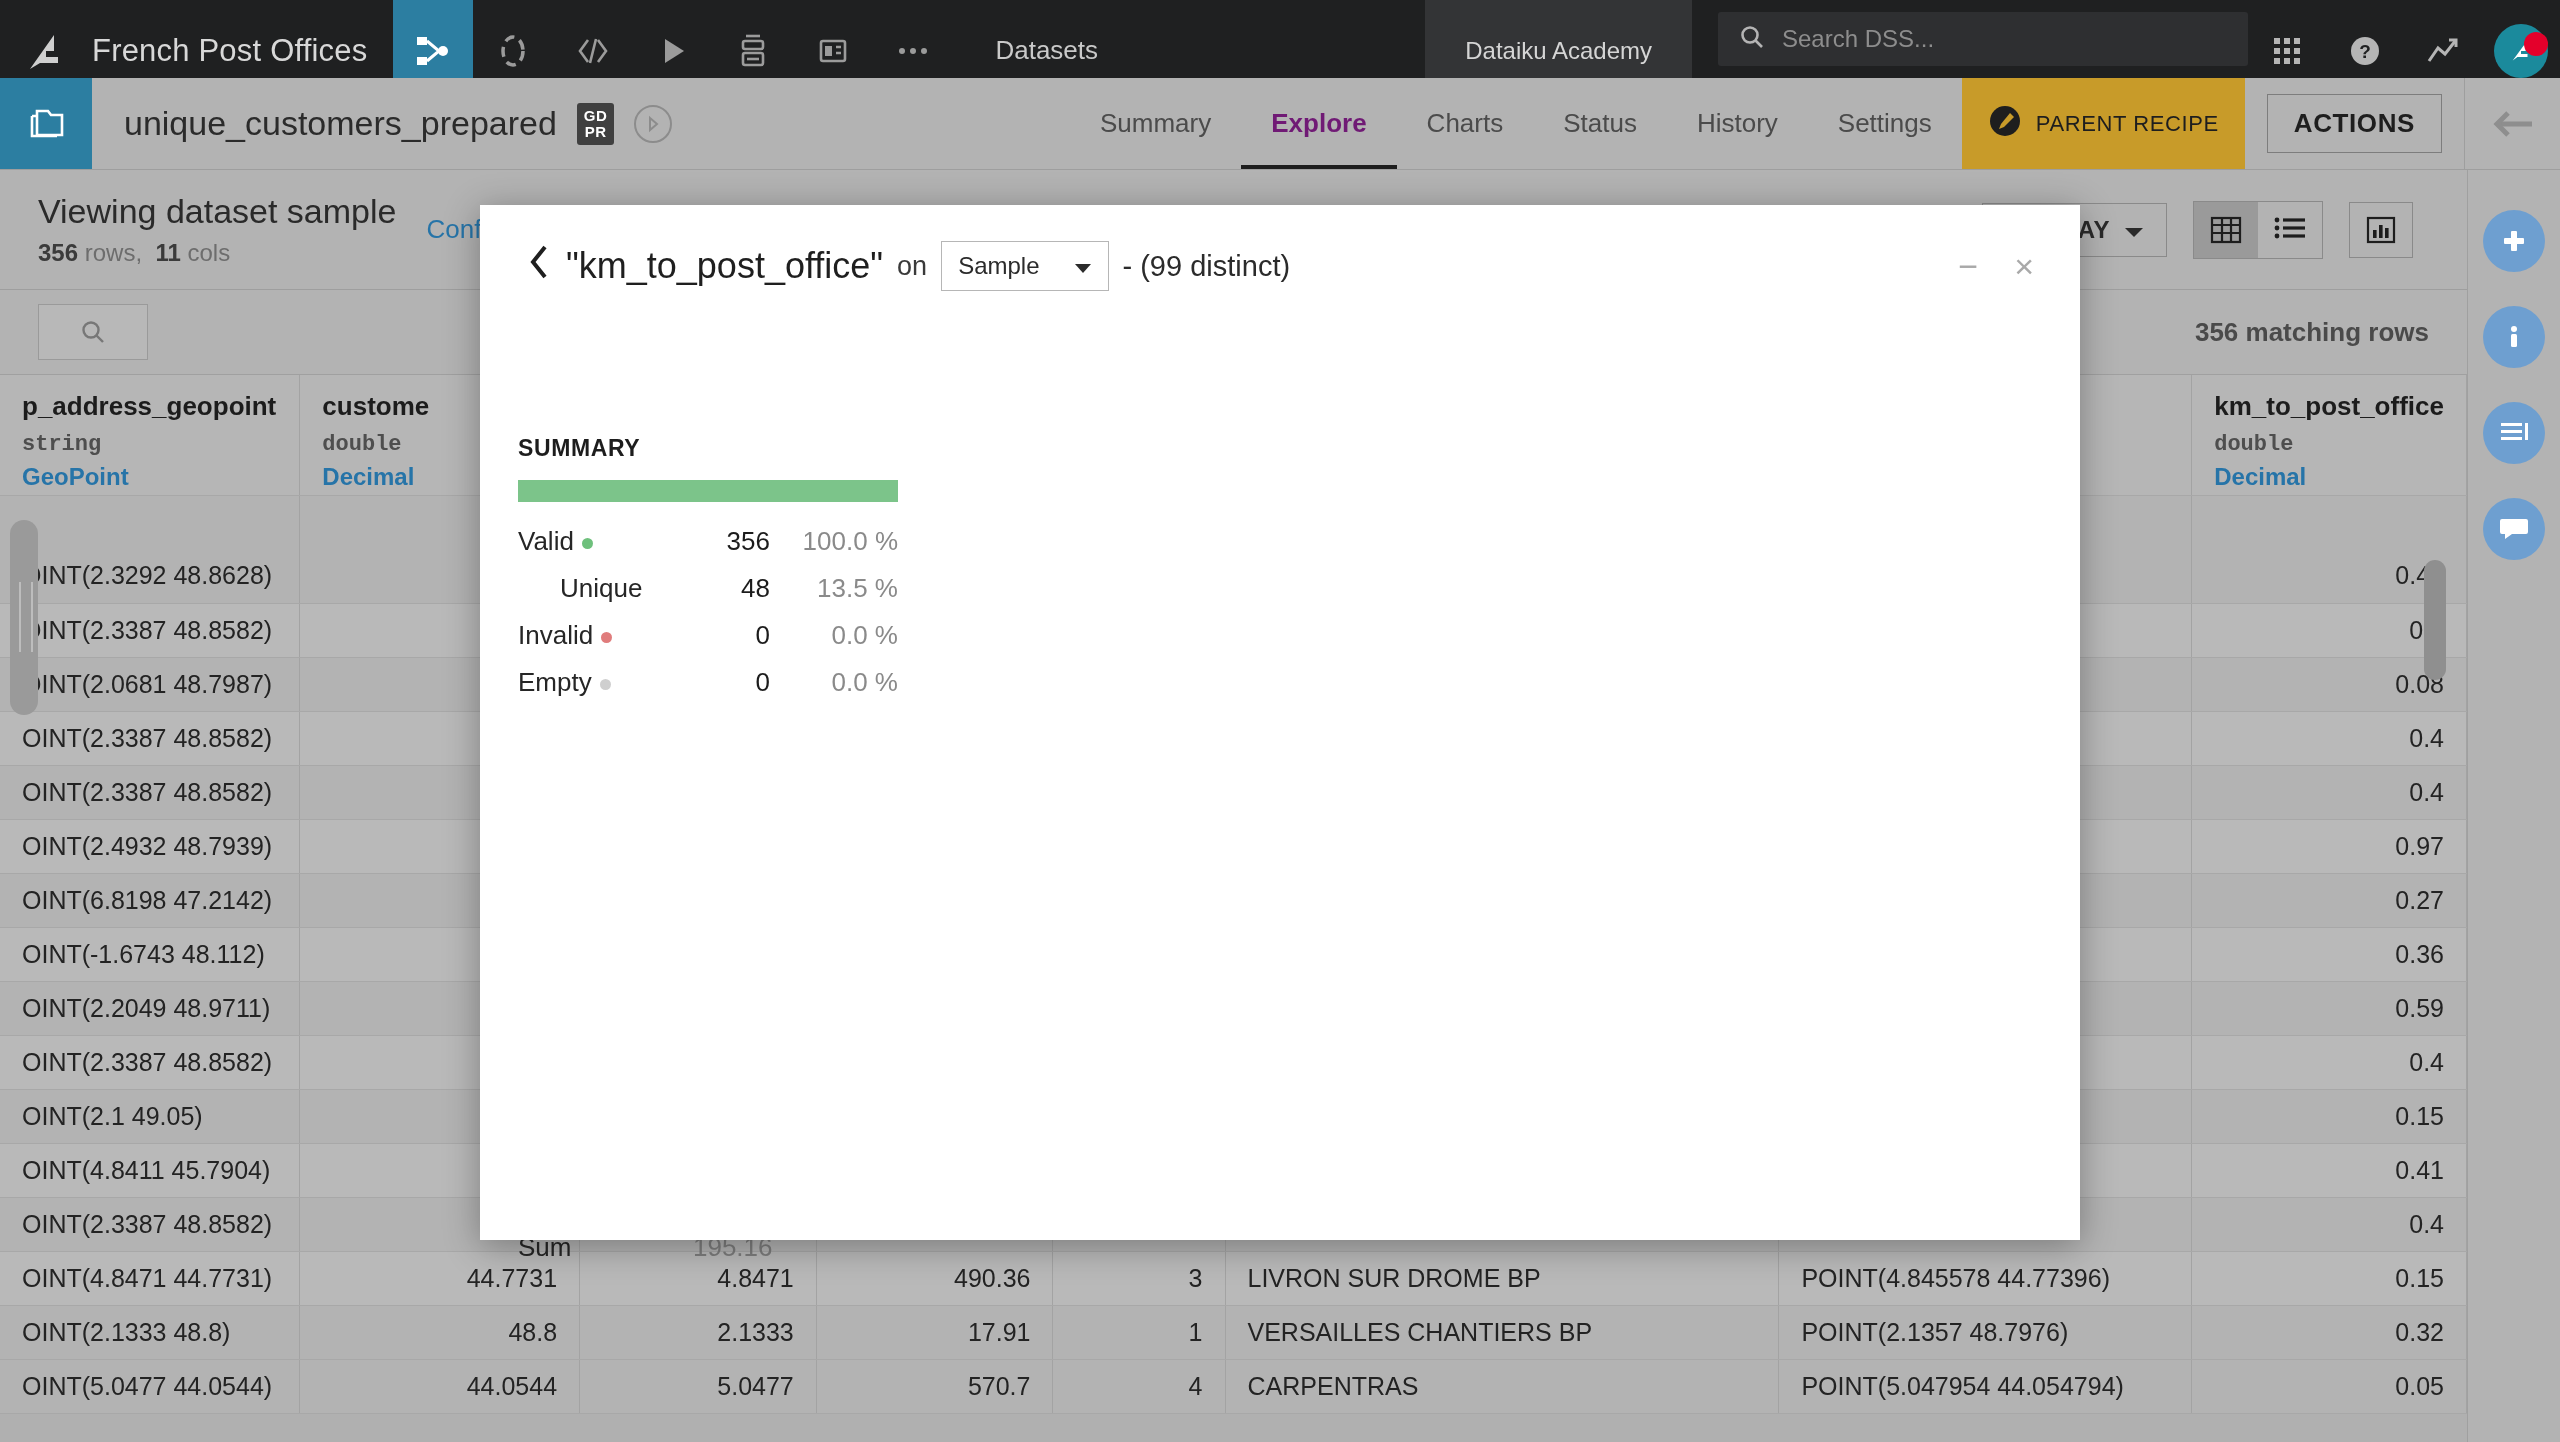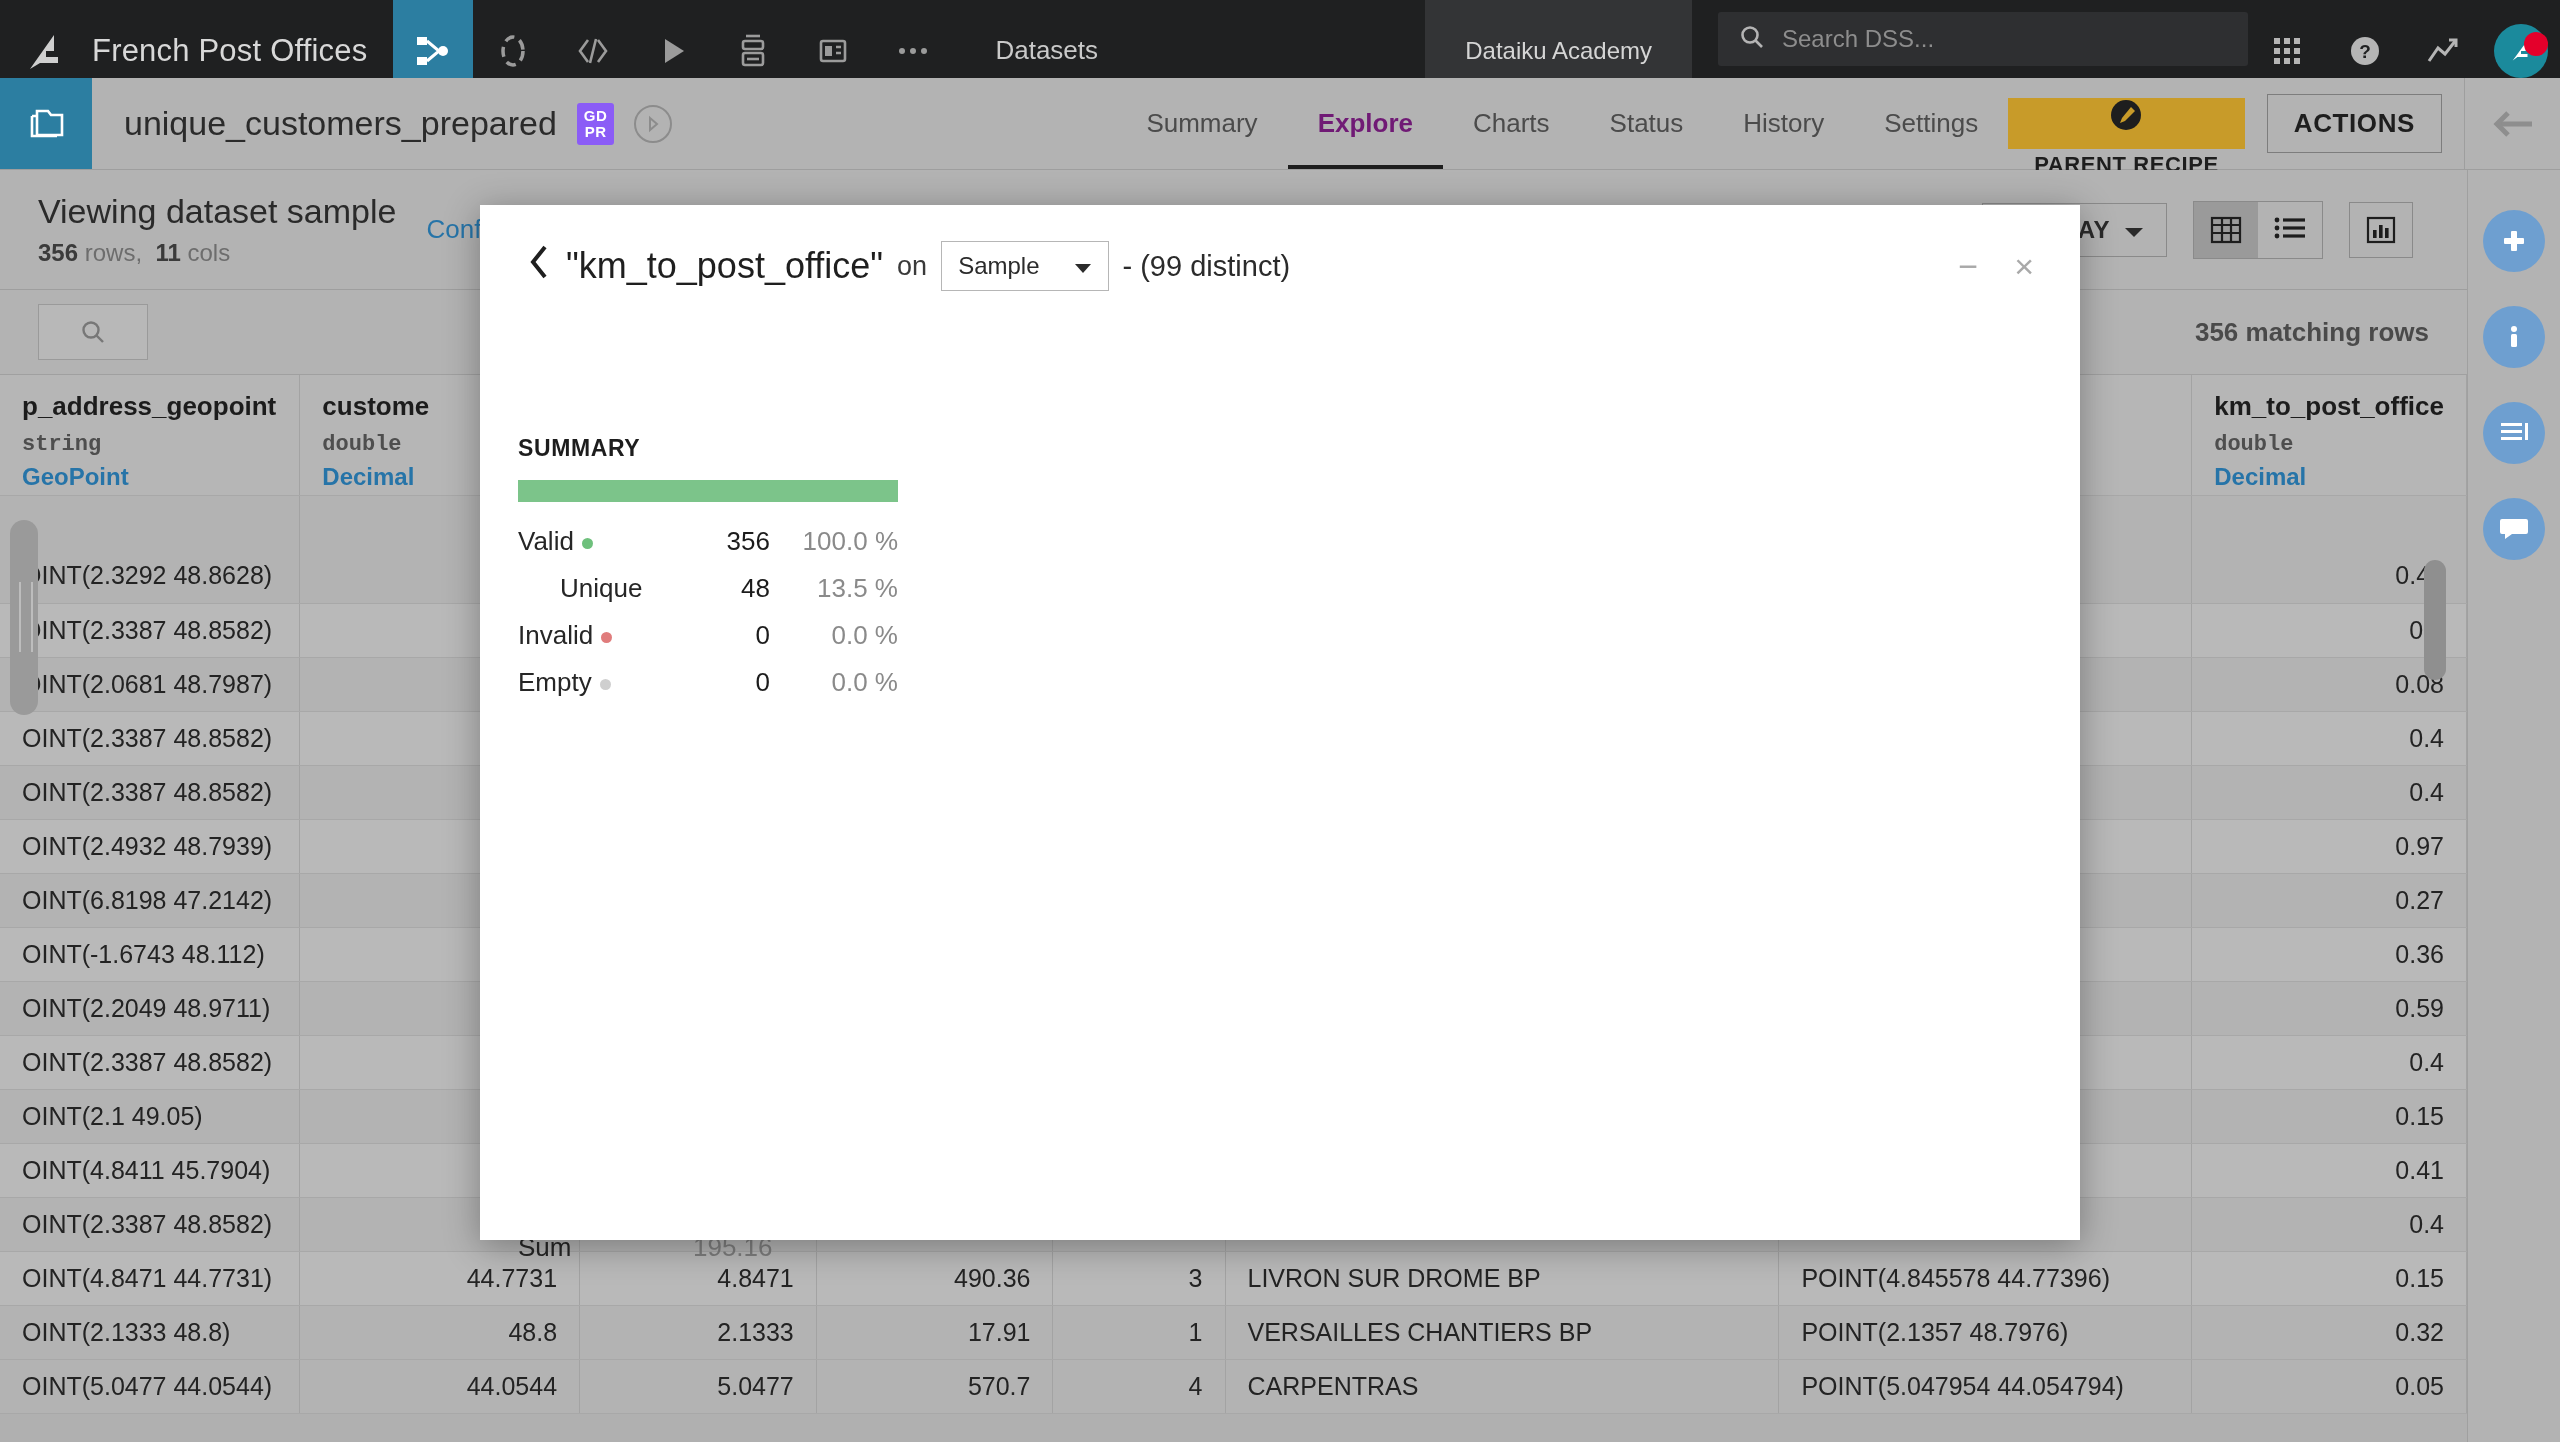--- a/index.html
+++ b/index.html
@@ -61,38 +61,38 @@
     position: absolute; left:0; top: 78px; width: 2560px; height: 92px;
     background: #b3b3b3; display: flex; align-items: stretch;
     border-bottom: 1px solid #9e9e9e;
   }
   .ds-icon-cell { width: 92px; background: #2c7ea1; display:flex; align-items:center; justify-content:center; }
   .ds-title {
     display:flex; align-items:center; gap: 20px; padding-left: 32px;
     font-size: 34px; color: #2b2b2b; white-space: nowrap;
   }
   .gdpr {
-    background: #8b5cf6; color: #fff; font-size: 15px; font-weight: bold;
+    background: #404040; color: #fff; font-size: 15px; font-weight: bold;
     line-height: 16px; padding: 5px 7px; border-radius: 3px; text-align:center;
     letter-spacing:.5px;
   }
   .circ-icon {
     width: 38px; height: 38px; border-radius: 50%; border: 2px solid #8c8c8c;
     display:flex; align-items:center; justify-content:center; color:#8c8c8c;
   }
   .tabs { display:flex; align-items:stretch; }
   .tab {
     display:flex; align-items:center; padding: 0 30px; font-size: 26px;
     color: #4b4b4b; white-space: nowrap;
   }
   .tab.active { color: #701a75; font-weight: bold; box-shadow: inset 0 -4px 0 #1e1e1e; }
   .btn-parent {
     display:flex; align-items:center; gap: 14px; background: #c89b29;
-    color: #1e1e1e; font-weight: bold; font-size: 22px; letter-spacing: .6px;
-    padding: 0 26px; margin: 20px 0; white-space: nowrap; flex-direction: column;
+    color: #1e1e1e; font-weight: normal; font-size: 22px; letter-spacing: .6px;
+    padding: 0 26px; margin: 0 0; white-space: nowrap;
   }
   .btn-actions {
     display:flex; align-items:center; border: 1px solid #7d7d7d;
     color: #1e1e1e; font-weight: bold; font-size: 26px; letter-spacing:.6px;
     padding: 0 26px; margin: 16px 22px 16px 22px; white-space: nowrap;
   }
   .back-cell { width: 96px; display:flex; align-items:center; justify-content:center; color:#8e8e8e; border-left:1px solid #9e9e9e;}
 
   
   .samplebar {

